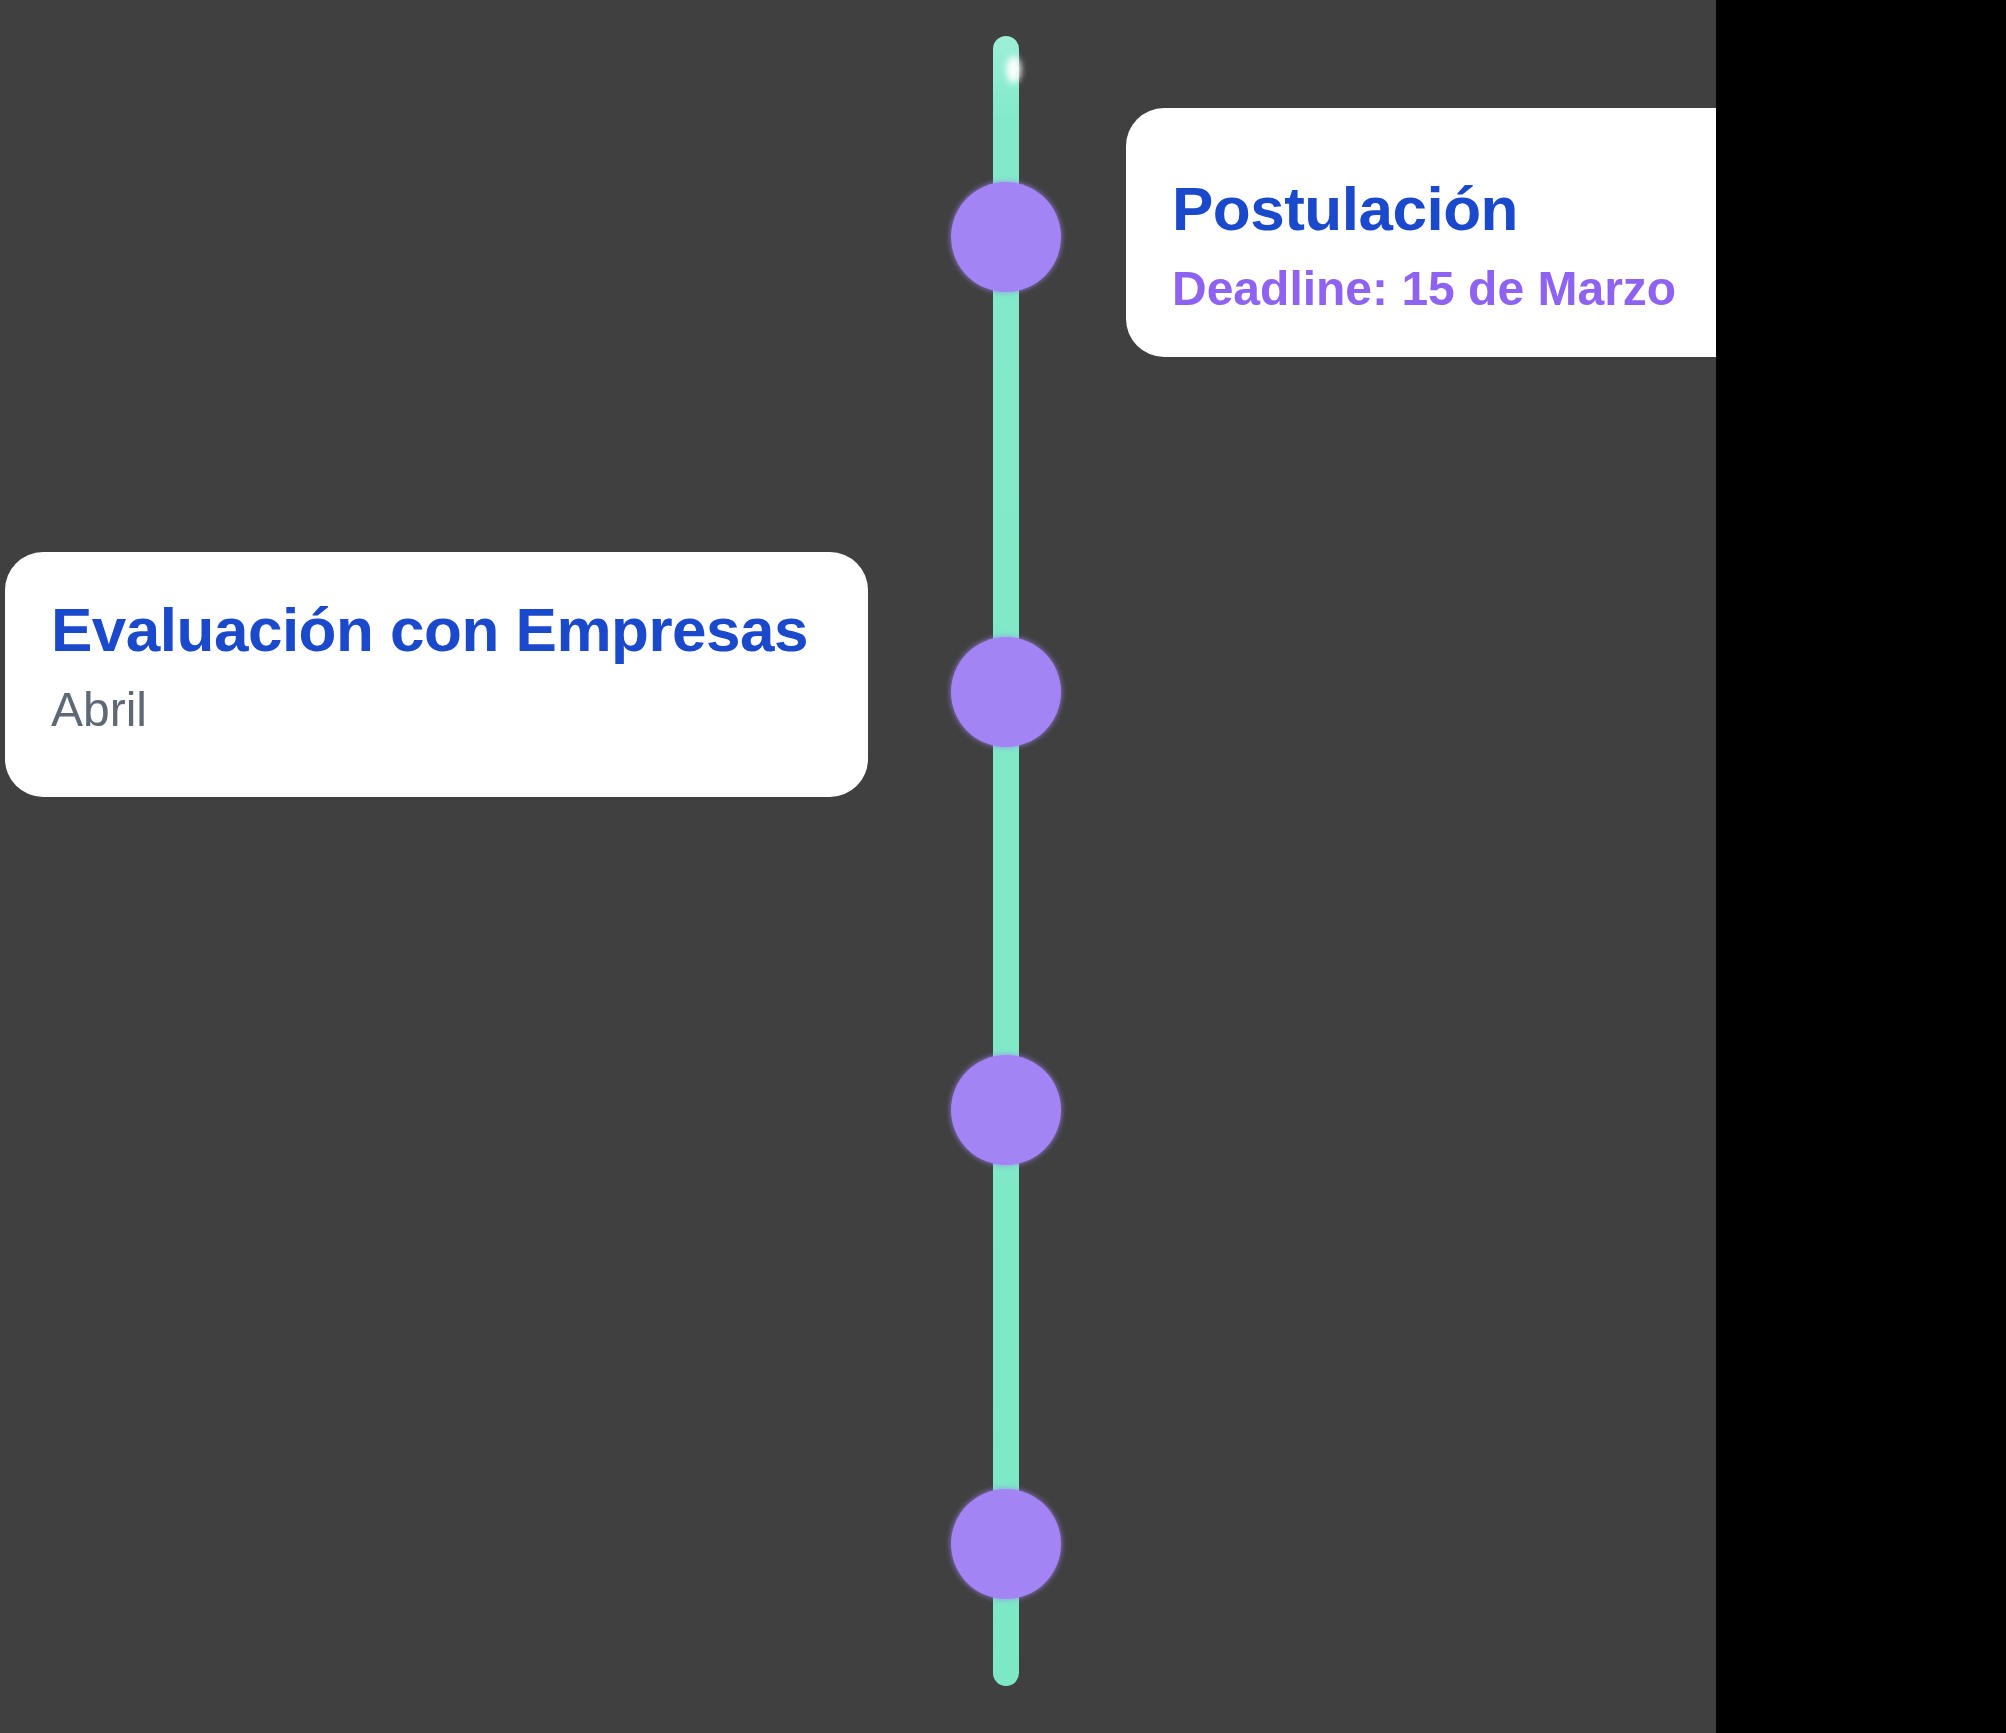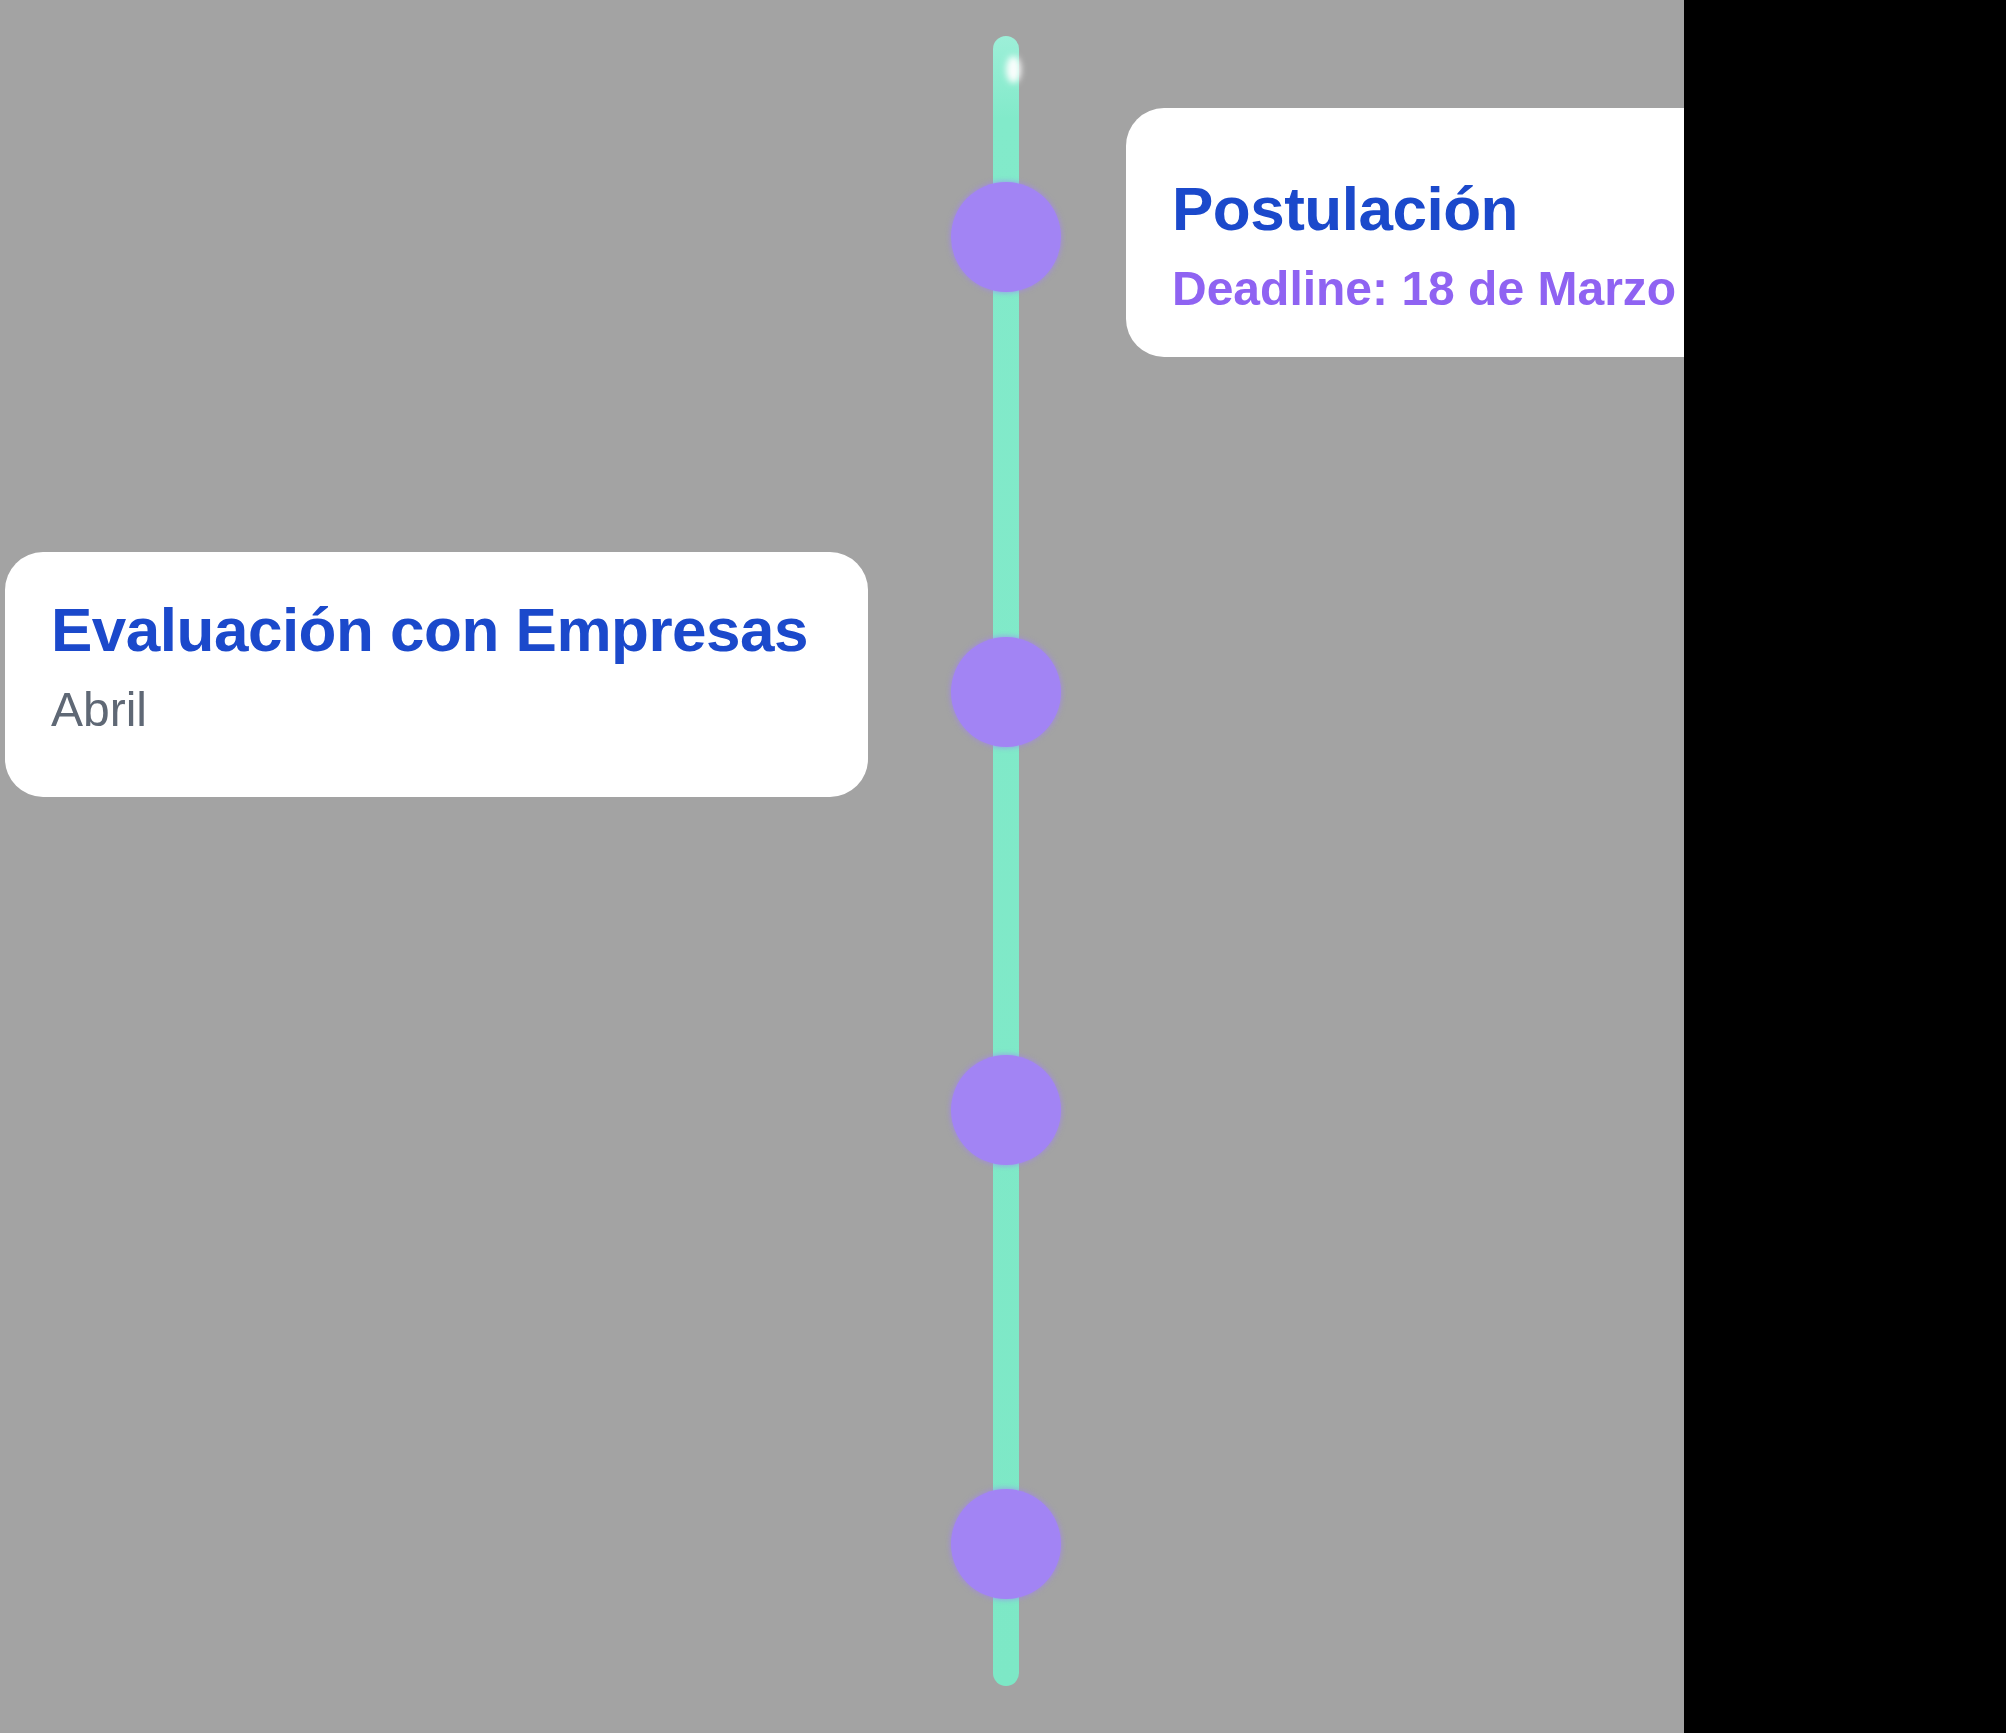--- a/index.html
+++ b/index.html
@@ -1,22 +1,23 @@
 <!DOCTYPE html>
 <html><head>
 <meta charset="utf-8">
 <style>
   html, body { margin: 0; padding: 0; background: #000; }
   .canvas {
     position: relative;
     width: 1684px;
     height: 1733px;
-    background: #a3a3a3;
+    background: #404040;
     overflow: hidden;
     font-family: "Liberation Sans", sans-serif;
+    padding-left: 32px;
   }
   .timeline-line {
     position: absolute;
     left: 993px;
     top: 36px;
     width: 26px;
     height: 1650px;
     border-radius: 13px;
     background: linear-gradient(180deg, #9defd8 0%, #82eaca 5%, #7de8c6 100%);
   }
@@ -86,21 +87,21 @@
     <div class="line-highlight"></div>
   </div>
 
   <div class="node node-1"></div>
   <div class="node node-2"></div>
   <div class="node node-3"></div>
   <div class="node node-4"></div>
 
   <section class="card card-1">
     <h2 class="card-title">Postulación</h2>
-    <p class="card-subtitle subtitle-purple">Deadline: 18 de Marzo</p>
+    <p class="card-subtitle subtitle-purple">Deadline: 15 de Marzo</p>
   </section>
 
   <section class="card card-2">
     <h2 class="card-title">Evaluación con Empresas</h2>
     <p class="card-subtitle subtitle-gray">Abril</p>
   </section>
 
 
 
 </div>

